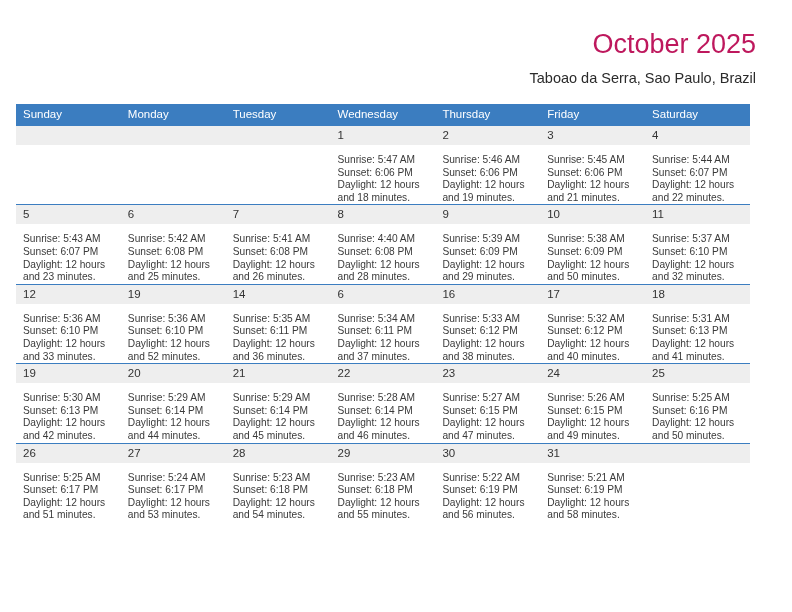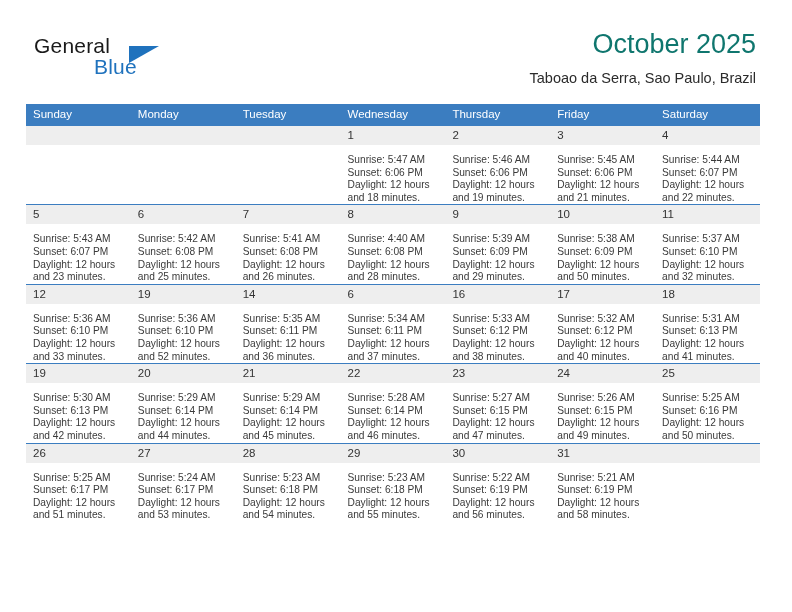--- a/index.html
+++ b/index.html
@@ -64,37 +64,37 @@
     border-bottom: 17px solid transparent;
   }
   .title-block {
     position: absolute;
     right: 36px;
     top: 28px;
     text-align: right;
   }
   .month-title {
     font-size: 27px;
-    color: #0f766e;
+    color: #be185d;
     line-height: 32px;
     white-space: nowrap;
   }
   .location-title {
     margin-top: 10px;
     font-size: 14.5px;
     color: #2b2b2b;
     line-height: 17px;
     white-space: nowrap;
     text-align: right;
   }
 
   
   .calendar {
     position: absolute;
-    left: 26px;
+    left: 16px;
     top: 104px;
     width: 734px;
     border-collapse: collapse;
     table-layout: fixed;
   }
   .calendar th {
     background: #3b7dc0;
     color: #ffffff;
     font-size: 11.5px;
     font-weight: normal;
@@ -135,25 +135,20 @@
     white-space: nowrap;
   }
 </style>
 </head>
 <body>
 
 <div class="page">
 
   <div class="header">
 
-    <div class="logo">
-      <span class="logo-general">General</span>
-      <span class="logo-triangle"></span>
-      <span class="logo-blue">Blue</span>
-    </div>
 
     <div class="title-block">
       <div class="month-title">October 2025</div>
       <div class="location-title">Taboao da Serra, Sao Paulo, Brazil</div>
     </div>
 
   </div>
 
   <table class="calendar">
     <thead>

